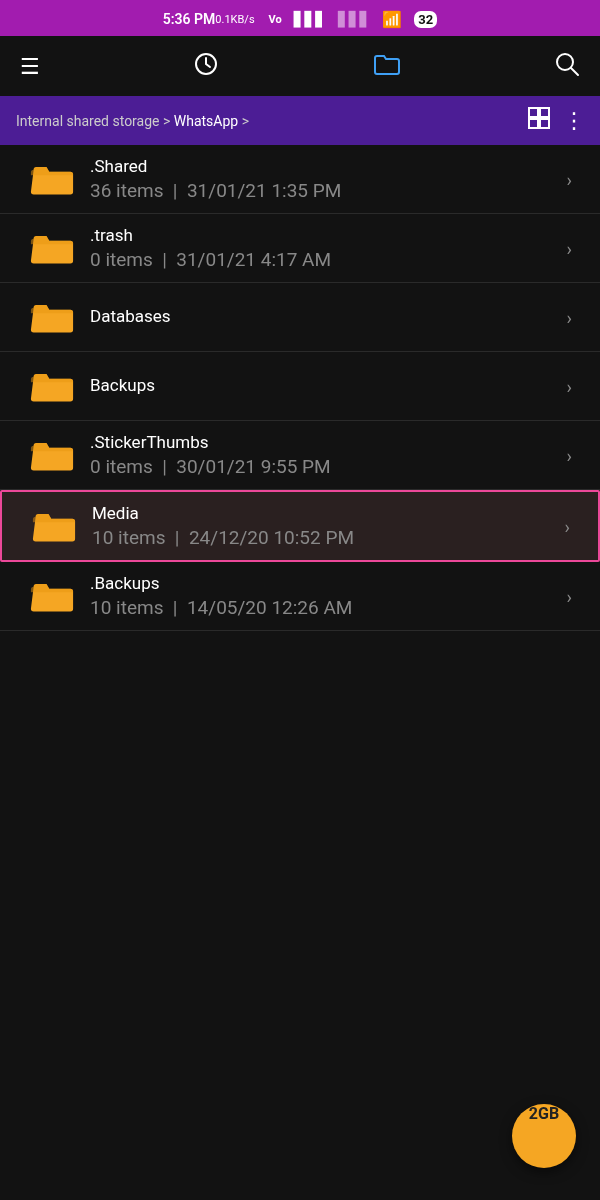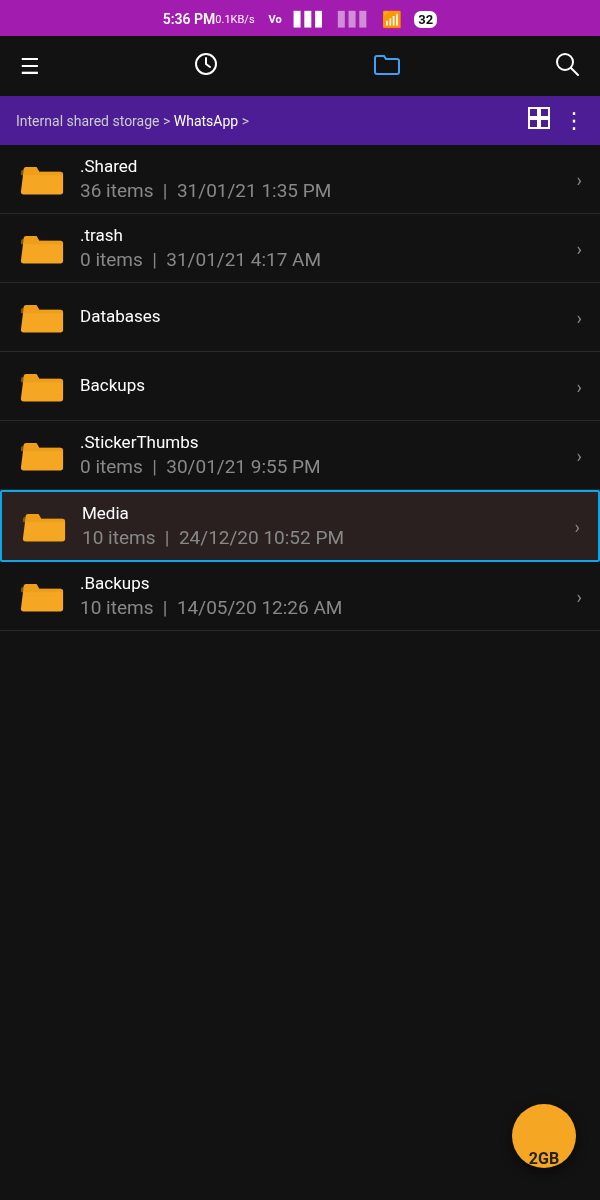--- a/index.html
+++ b/index.html
@@ -98,30 +98,30 @@
 
     
     .folder-list {
       list-style: none;
       padding: 0;
     }
 
     .folder-item {
       display: flex;
       align-items: center;
-      padding: 10px 18px;
+      padding: 10px 28px;
       border-bottom: 1px solid #2a2a2a;
       cursor: pointer;
       background: transparent;
       transition: background 0.1s;
       position: relative;
     }
     .folder-item.highlighted {
       background: #2a2020;
-      border: 2px solid #0ea5e9;
+      border: 2px solid #ec4899;
       border-radius: 2px;
     }
 
     .folder-icon-wrap {
       width: 48px;
       height: 48px;
       margin-right: 14px;
       flex-shrink: 0;
       display: flex;
       align-items: center;
@@ -155,21 +155,21 @@
     
     .fab {
       position: absolute;
       bottom: 32px;
       right: 24px;
       width: 64px;
       height: 64px;
       border-radius: 50%;
       background: #f5a623;
       display: flex;
-      align-items: flex-end;
+      align-items: flex-start;
       justify-content: center;
       font-size: 16px;
       font-weight: 700;
       color: #222;
       box-shadow: 0 4px 12px rgba(0,0,0,0.5);
       cursor: pointer;
     }
   </style>
 </head>
 <body>

